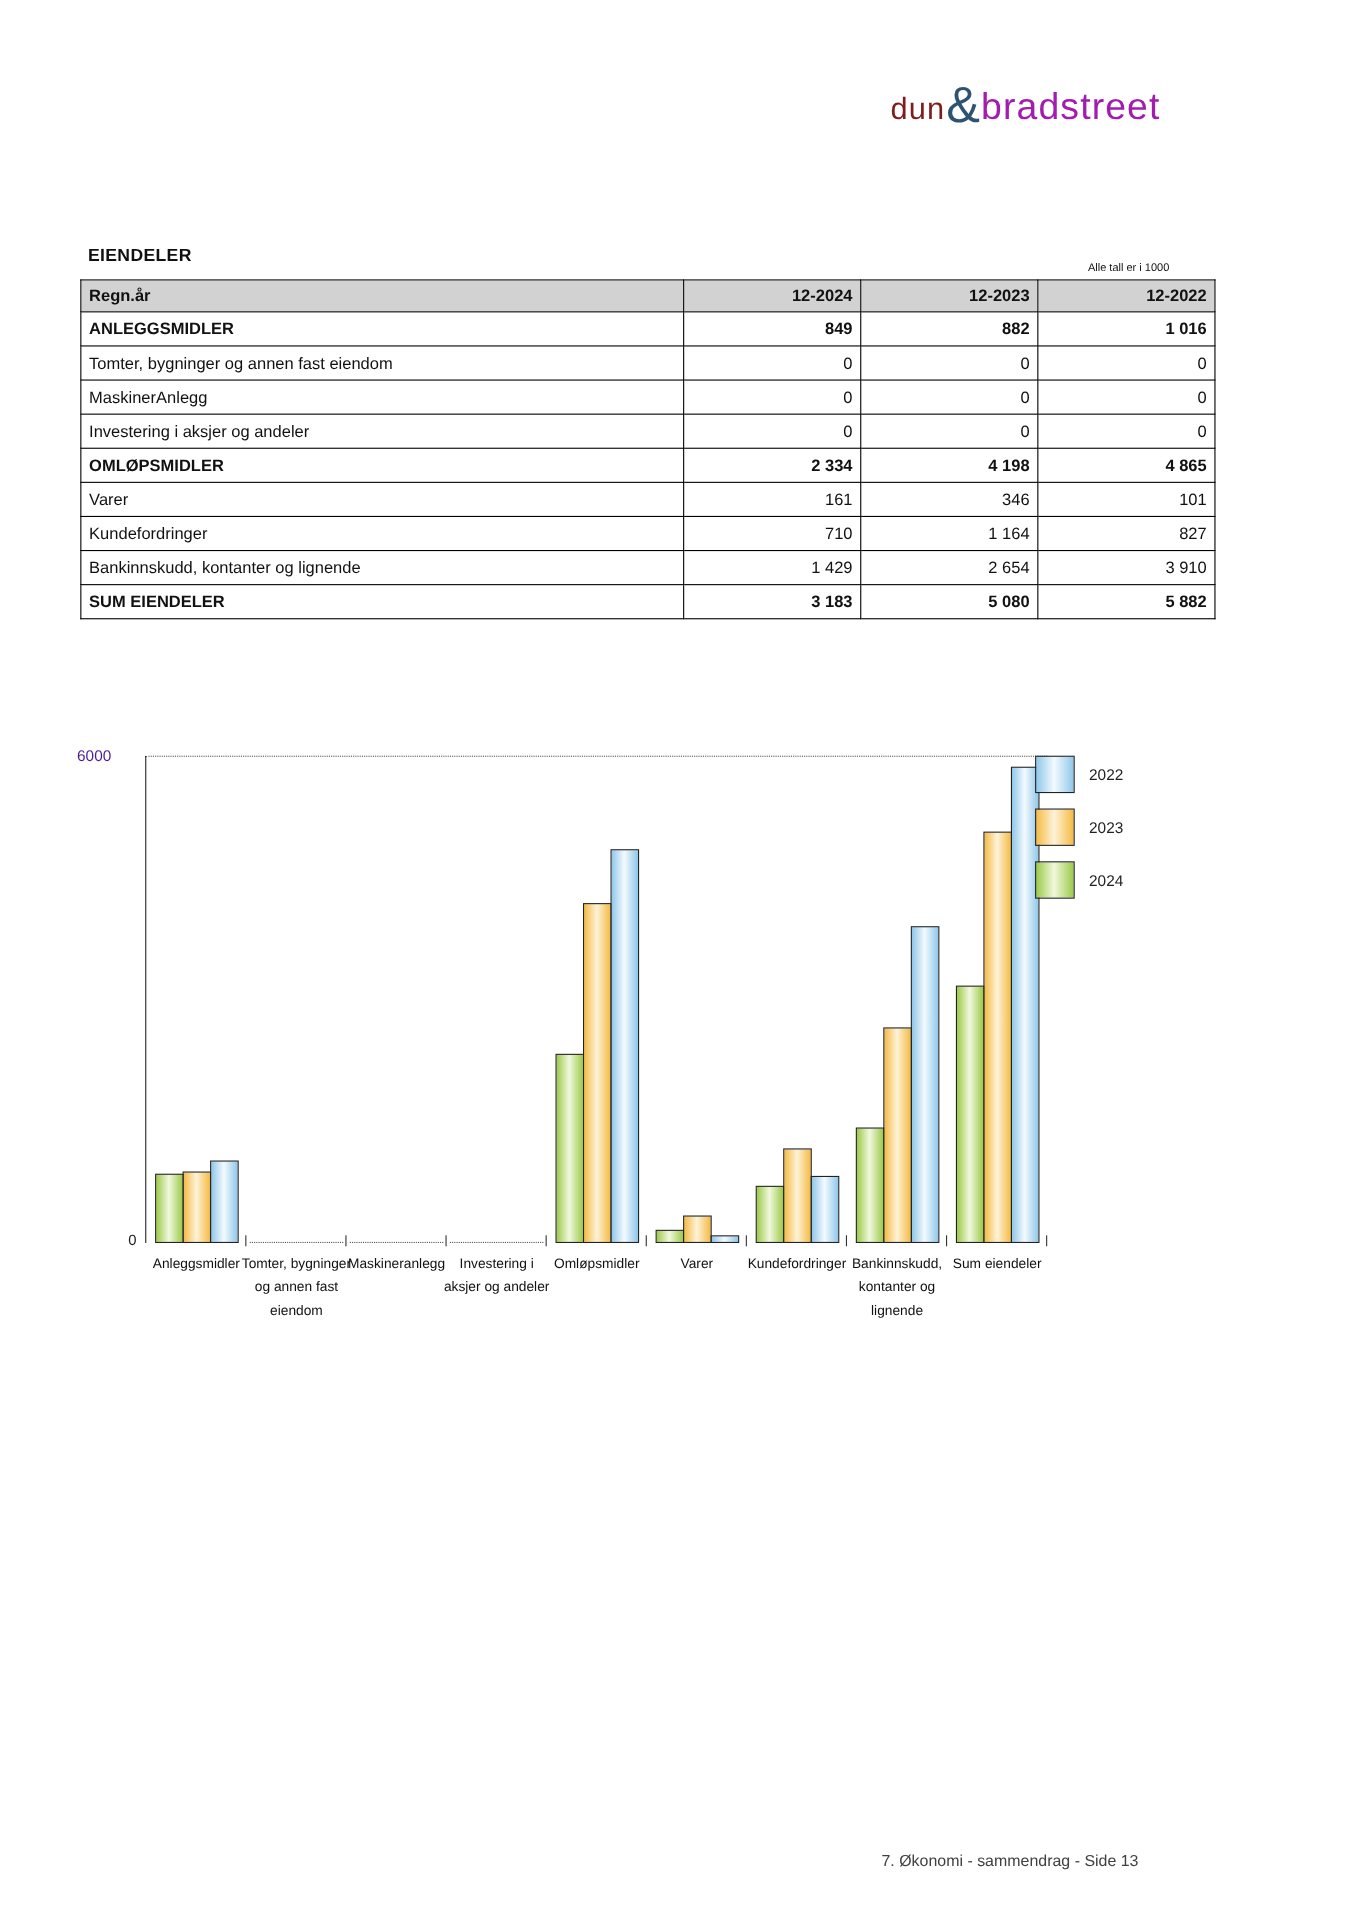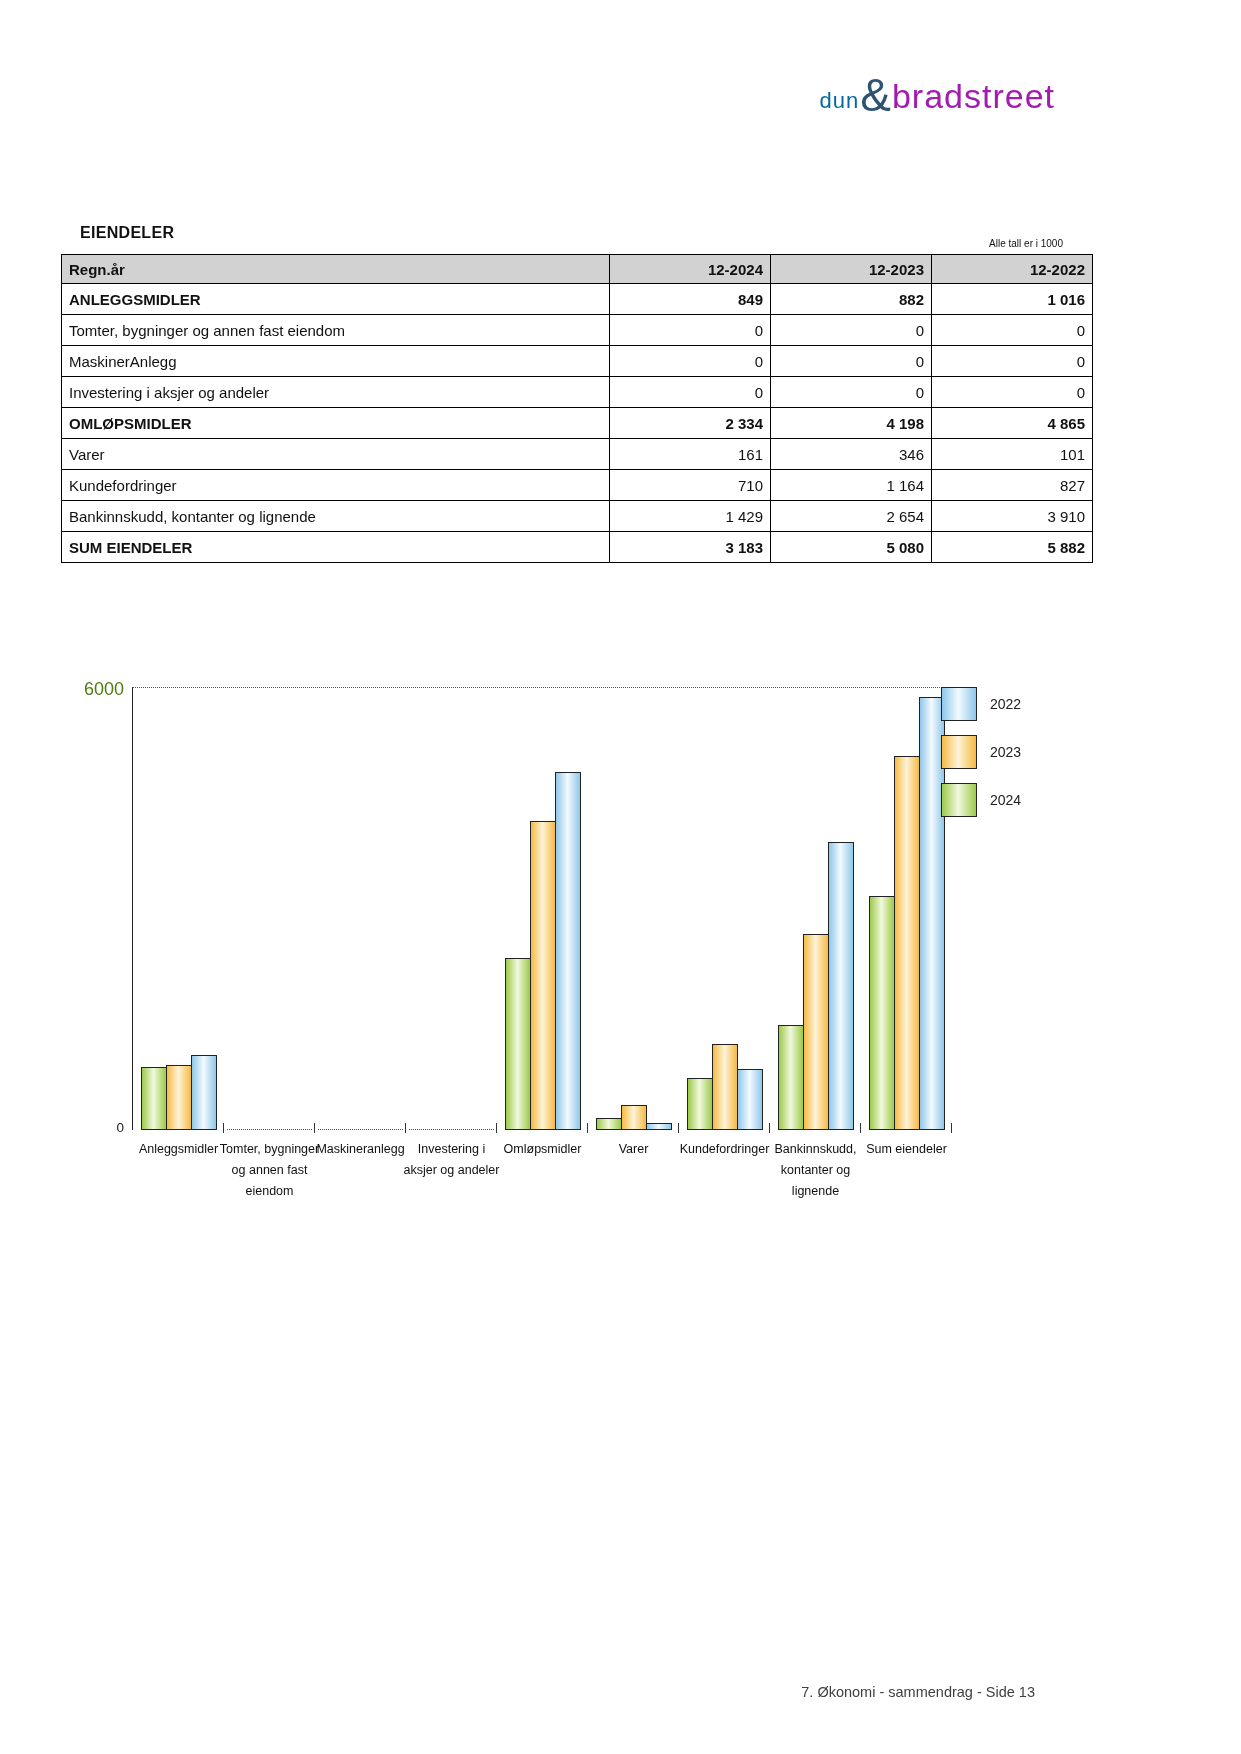--- a/index.html
+++ b/index.html
@@ -3,36 +3,36 @@
 <meta charset="utf-8">
 <style>
   html,body{margin:0;padding:0;background:#e8e8e8;}
   .page{
     position:relative; width:1241px; height:1754px; margin:0 auto;
     background:#ffffff; font-family:"Liberation Sans", sans-serif; color:#111;
     overflow:hidden;
   }
   
   .logo{position:absolute; top:70px; right:186px; white-space:nowrap; line-height:44px;}
-  .logo-dun{color:#0369a1; font-size:22px; font-weight:400; letter-spacing:1px;}
+  .logo-dun{color:#7f1d1d; font-size:28px; font-weight:400; letter-spacing:1px;}
   .logo-amp{color:#2e5372; font-size:46px; font-weight:400; position:relative; top:3px; margin:0 1px;}
   .logo-brad{color:#a21caf; font-size:34px; font-weight:400; letter-spacing:1px;}
   
   .section-title{position:absolute; left:80px; top:224px; font-size:16px; font-weight:bold; letter-spacing:.3px;}
   .units-note{position:absolute; right:178px; top:238px; font-size:10px;}
   
-  .assets-table{position:absolute; left:61px; top:254px; width:1001px; border-collapse:collapse; font-size:15px; table-layout:fixed;}
+  .assets-table{position:absolute; left:73px; top:254px; width:1001px; border-collapse:collapse; font-size:15px; table-layout:fixed;}
   .assets-table th,.assets-table td{border:1px solid #000; padding:0 7px; height:30px; vertical-align:middle; overflow:hidden;}
   .assets-table thead th{background:#d2d2d2; font-weight:bold; height:28px;}
   .assets-table .c-label{text-align:left; width:533px;}
   .assets-table .c-num{text-align:right; width:146px;}
   .assets-table tr.bold td{font-weight:bold;}
   
   .chart{position:absolute; left:0; top:0;}
-  .y-max{position:absolute; left:70px; top:679px; width:54px; text-align:right; font-size:18px; color:#4d7c0f;}
+  .y-max{position:absolute; left:70px; top:679px; width:54px; text-align:left; font-size:14px; color:#4c1d95;}
   .y-zero{position:absolute; left:70px; top:1120px; width:54px; text-align:right; font-size:13.5px; color:#222;}
   .plot{
     position:absolute; left:132px; top:687px; width:819px; height:442px;
     border-left:1px solid #222; border-top:1px dotted #555; display:flex;
   }
   .slot{position:relative; flex:1 1 0;}
   .bars{position:absolute; bottom:0; left:50%; transform:translateX(-50%); display:flex; align-items:flex-end;}
   .bar{width:26px; border:1px solid #222; box-sizing:border-box;}
   .bar + .bar{margin-left:-1px;}
   .slot-tick{position:absolute; right:0; bottom:-3px; width:1px; height:10px; background:#333;}

